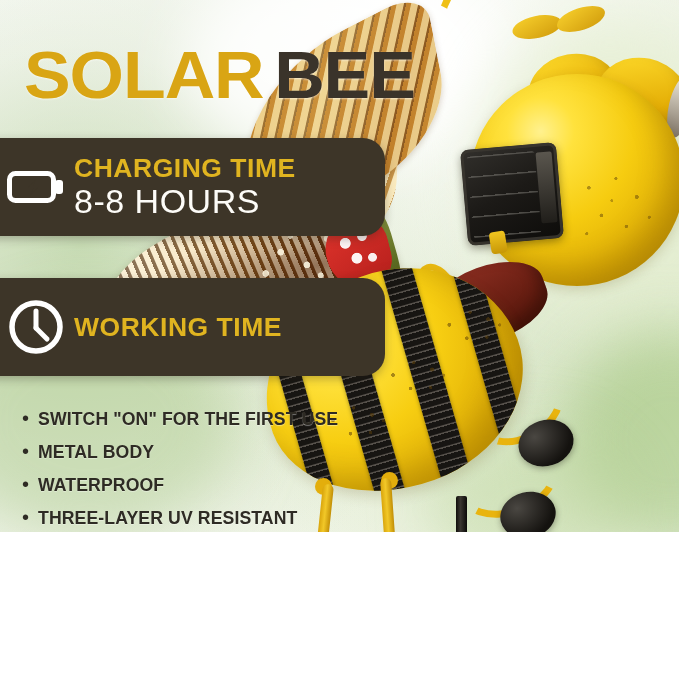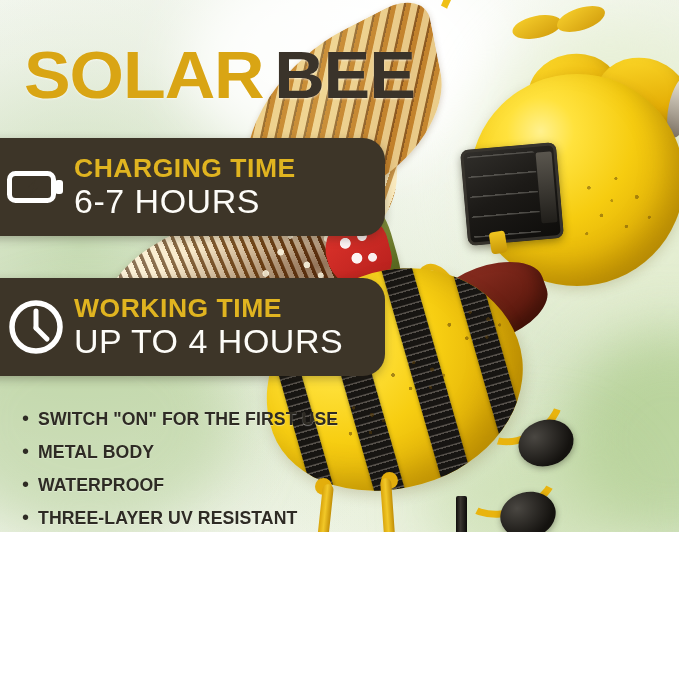--- a/index.html
+++ b/index.html
@@ -395,35 +395,34 @@
   <div class="badge badge-1">
     <div class="badge-icon">
       <svg width="58" height="34" viewBox="0 0 58 34" aria-hidden="true">
         <rect x="2.5" y="3.5" width="44" height="27" rx="6" ry="6" fill="none" stroke="#ffffff" stroke-width="5"></rect>
         <rect x="48" y="10" width="8" height="14" rx="3" ry="3" fill="#ffffff"></rect>
         <path d="M29 9 L21 18 L26.5 18 L23 25.5 L32 16 L26 16 Z" fill="#3d3528"></path>
       </svg>
     </div>
     <div class="badge-text">
       <div class="badge-hd">CHARGING TIME</div>
-      <div class="badge-sub">6-7 HOURS</div>
+      <div class="badge-sub">8-8 HOURS</div>
     </div>
   </div>
 
   <div class="badge badge-2">
     <div class="badge-icon">
       <svg width="60" height="60" viewBox="0 0 60 60" aria-hidden="true">
         <circle cx="30" cy="30" r="24" fill="none" stroke="#ffffff" stroke-width="5.5"></circle>
         <path d="M30 14 L30 31" stroke="#ffffff" stroke-width="5" stroke-linecap="round" fill="none"></path>
         <path d="M30 31 L41 42" stroke="#ffffff" stroke-width="5" stroke-linecap="round" fill="none"></path>
       </svg>
     </div>
     <div class="badge-text">
       <div class="badge-hd">WORKING TIME</div>
-      <div class="badge-sub">UP TO 4 HOURS</div>
     </div>
   </div>
 
   <div class="features">
     <div class="feature-row">
       <span class="feature-bullet">•</span>
       <span class="feature-label">SWITCH "ON" FOR THE FIRST USE</span>
     </div>
     <div class="feature-row">
       <span class="feature-bullet">•</span>

